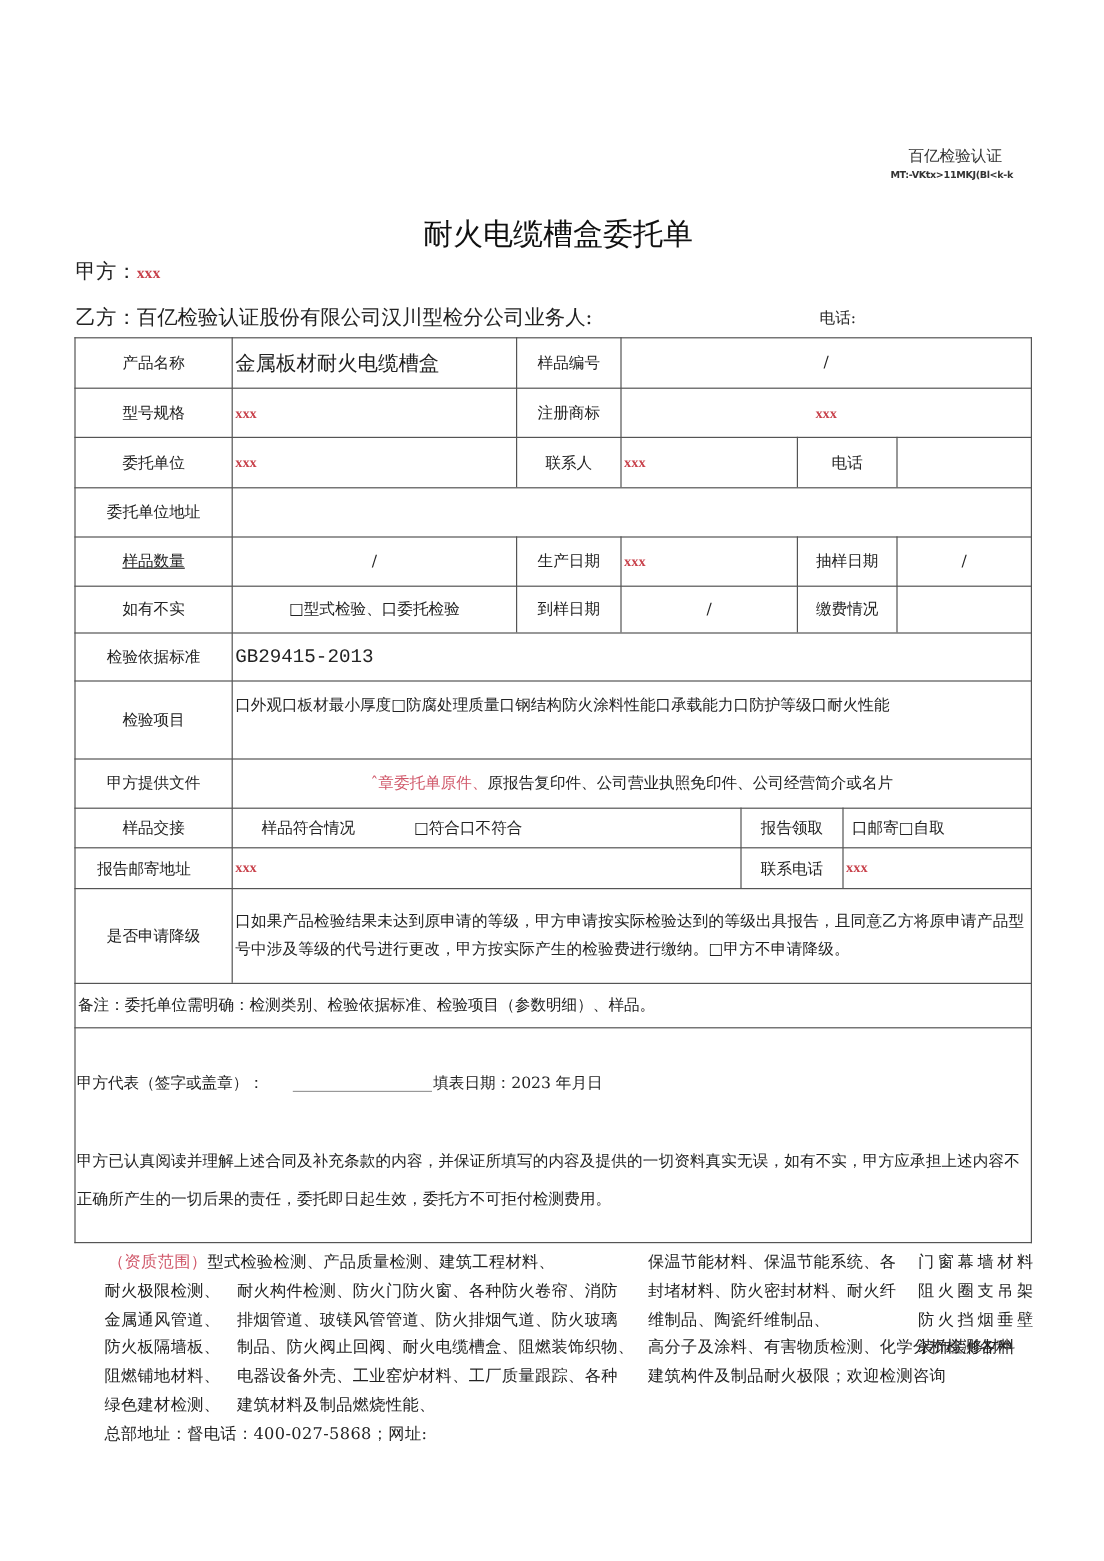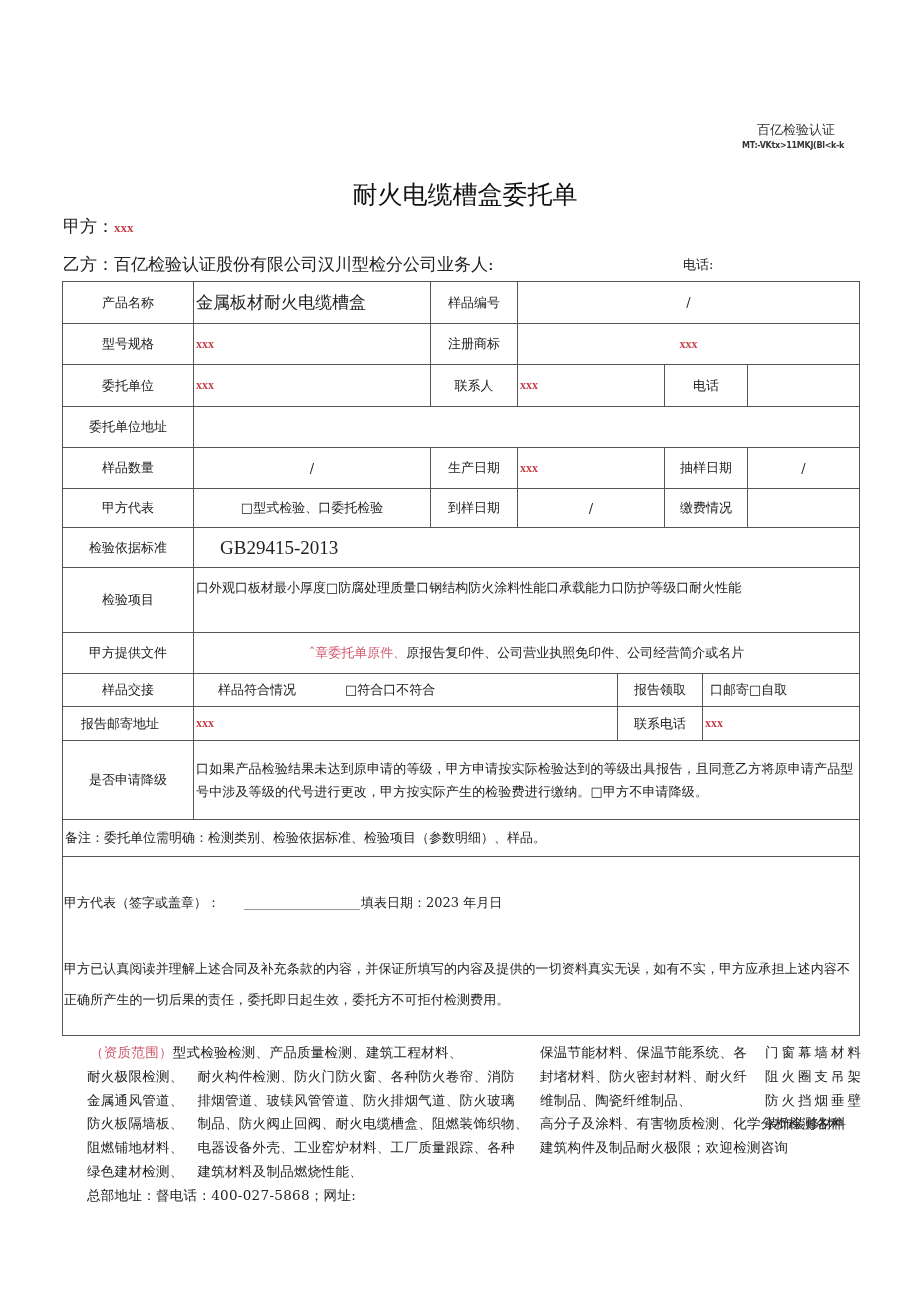--- a/index.html
+++ b/index.html
@@ -97,36 +97,36 @@
 <div class="cell c" style="left:63px;top:365px;width:130px;height:41px;">委托单位</div>
 <div class="cell l xxx" style="left:194px;top:365px;width:236px;height:41px;">xxx</div>
 <div class="cell c" style="left:431px;top:365px;width:86px;height:41px;">联系人</div>
 <div class="cell l xxx" style="left:518px;top:365px;width:146px;height:41px;">xxx</div>
 <div class="cell c" style="left:665px;top:365px;width:82px;height:41px;">电话</div>
 <div class="cell c" style="left:748px;top:365px;width:111px;height:41px;"></div>
 
 <div class="cell c" style="left:63px;top:407px;width:130px;height:40px;">委托单位地址</div>
 <div class="cell l" style="left:194px;top:407px;width:665px;height:40px;"></div>
 
-<div class="cell c" style="left:63px;top:448px;width:130px;height:40px;">样品数量</div>
+<div class="cell c" style="left:63px;top:448px;width:130px;height:40px;text-decoration:underline;">样品数量</div>
 <div class="cell c" style="left:194px;top:448px;width:236px;height:40px;">/</div>
 <div class="cell c" style="left:431px;top:448px;width:86px;height:40px;text-align:right;">生产日期</div>
 <div class="cell l xxx" style="left:518px;top:448px;width:146px;height:40px;">xxx</div>
 <div class="cell c" style="left:665px;top:448px;width:82px;height:40px;">抽样日期</div>
 <div class="cell c" style="left:748px;top:448px;width:111px;height:40px;">/</div>
 
-<div class="cell c" style="left:63px;top:489px;width:130px;height:38px;">甲方代表</div>
+<div class="cell c" style="left:63px;top:489px;width:130px;height:38px;">如有不实</div>
 <div class="cell c" style="left:194px;top:489px;width:236px;height:38px;">□型式检验、口委托检验</div>
 <div class="cell c" style="left:431px;top:489px;width:86px;height:38px;">到样日期</div>
 <div class="cell c" style="left:518px;top:489px;width:146px;height:38px;">/</div>
 <div class="cell c pink" style="left:665px;top:489px;width:82px;height:38px;">缴费情况</div>
 <div class="cell c" style="left:748px;top:489px;width:111px;height:38px;"></div>
 
 <div class="cell c" style="left:63px;top:528px;width:130px;height:39px;">检验依据标准</div>
-<div class="cell l pink" style="left:194px;top:528px;width:665px;height:39px;font-size:19px;font-family:Liberation Serif, serif;margin-left:24px;">GB29415-2013</div>
+<div class="cell l pink" style="left:194px;top:528px;width:665px;height:39px;font-size:16px;font-family:Liberation Mono, monospace;">GB29415-2013</div>
 
 <div class="cell c" style="left:63px;top:568px;width:130px;height:64px;">检验项目</div>
 <div class="cell l" style="left:194px;top:568px;width:665px;height:40px;align-items:center;">口外观口板材最小厚度□防腐处理质量口钢结构防火涂料性能口承载能力口防护等级口耐火性能</div>
 
 <div class="cell c" style="left:63px;top:633px;width:130px;height:40px;">甲方提供文件</div>
 <div class="cell c" style="left:194px;top:633px;width:665px;height:40px;">
   <span class="pink">ˆ章委托单原件、</span>
     <span>原报告复印件、公司营业执照免印件、公司经营简介或名片</span>
 </div>
 

